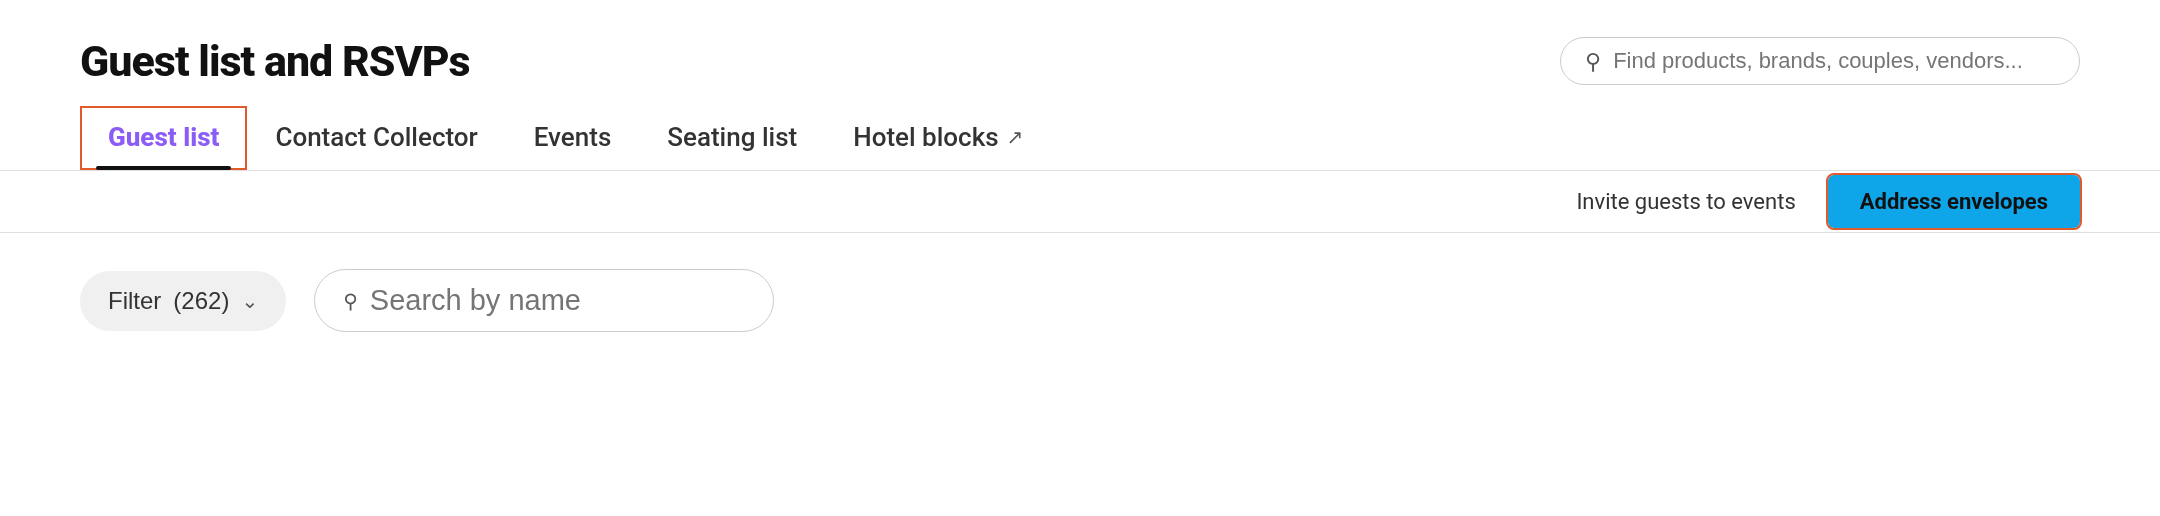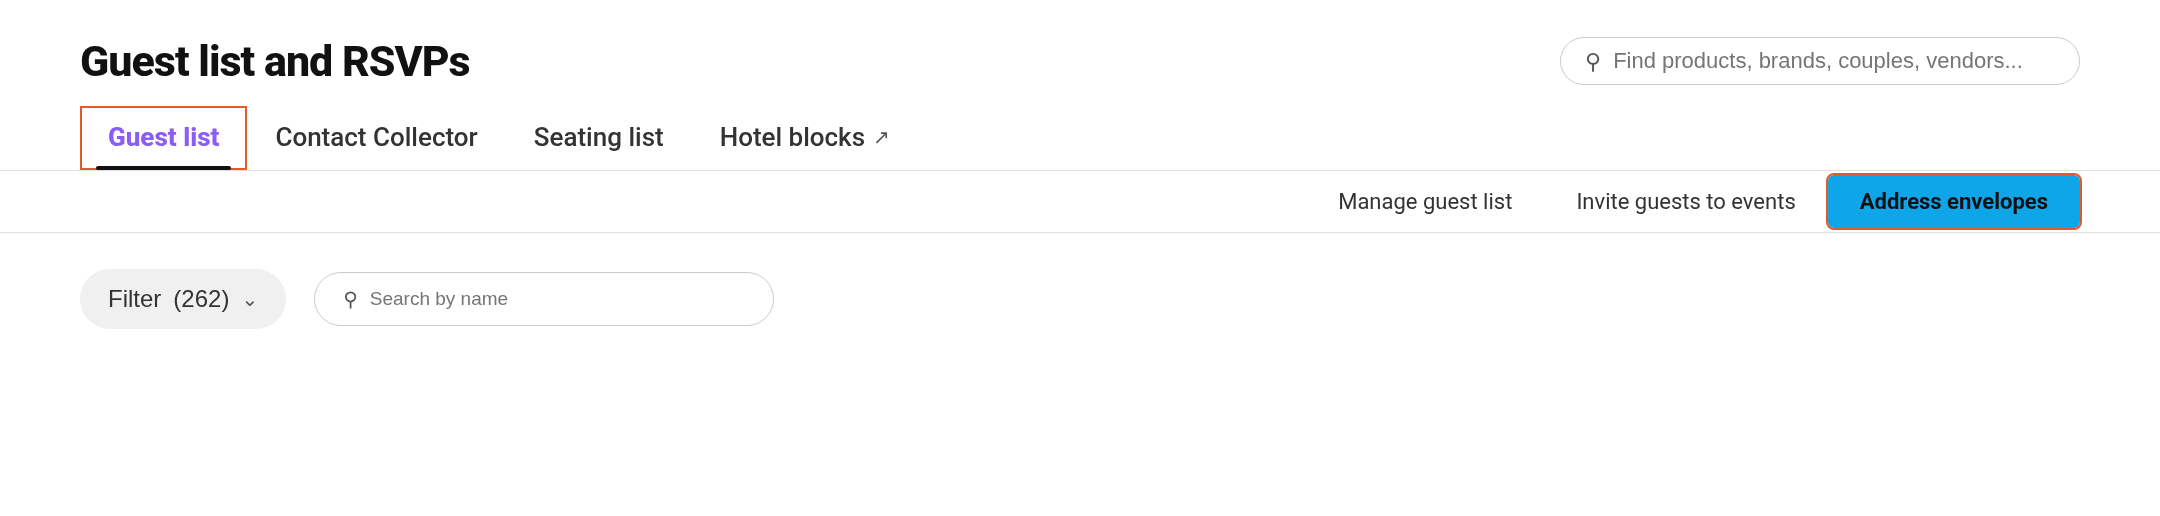--- a/index.html
+++ b/index.html
@@ -156,21 +156,21 @@
       border: 1.5px solid #ccc;
       border-radius: 50px;
       padding: 14px 28px;
       width: 460px;
       background: #fff;
     }
 
     .name-search-bar input {
       border: none;
       outline: none;
-      font-size: 19px;
+      font-size: 29px;
       color: #999;
       width: 100%;
       background: transparent;
     }
 
     .search-icon-small {
       color: #555;
       font-size: 20px;
       margin-right: 12px;
     }
@@ -187,32 +187,32 @@
 </div>
 
 <div class="tabs-row">
   <div class="tab active">
     <span>Guest list</span>
   </div>
   <div class="tab">
     <span>Contact Collector</span>
   </div>
   <div class="tab">
+    <span>Events</span>
+  </div>
+  <div class="tab">
     <span>Seating list</span>
   </div>
   <div class="tab">
     <span>Hotel blocks</span>
     <span class="external-icon">↗</span>
   </div>
 </div>
 
 <div class="subtabs-row">
-  <div class="subtab">
-    <span>Manage guest list</span>
-  </div>
   <div class="subtab">
     <span>Invite guests to events</span>
   </div>
   <div class="subtab active">
     <span>Address envelopes</span>
   </div>
 </div>
 
 <div class="filter-search-row">
   <button class="filter-btn">

